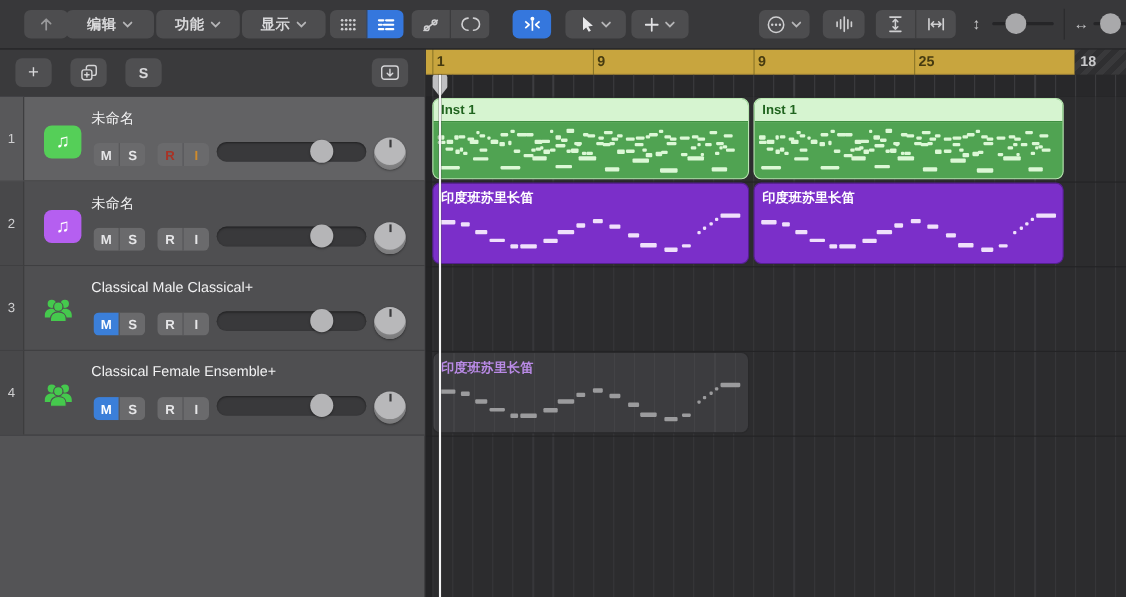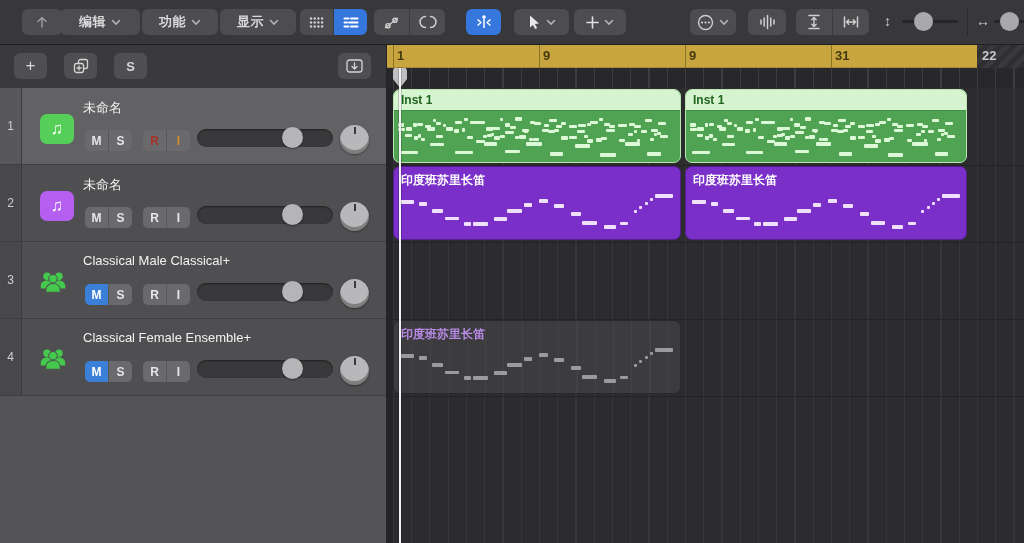--- a/index.html
+++ b/index.html
@@ -339,22 +339,22 @@
       <div class="gold"></div>
       <div class="hatch"></div>
       <div id="rulerLabels">
           <div class="bartick" style="left: 7px;"></div>
           <span class="barlabel" style="left: 11px;">1</span>
           <div class="bartick" style="left: 153px;"></div>
           <span class="barlabel" style="left: 157px;">9</span>
           <div class="bartick" style="left: 299px;"></div>
           <span class="barlabel" style="left: 303px;">9</span>
           <div class="bartick" style="left: 445px;"></div>
-          <span class="barlabel" style="left: 449px;">31</span>
-          <span class="barlabel out" style="left: 596px;">22</span>
+          <span class="barlabel" style="left: 449px;">25</span>
+          <span class="barlabel out" style="left: 596px;">18</span>
         </div>
       <div class="rlow">
         <span class="marker">Am-F-Dm-E7</span>
       </div>
       <div class="pin"></div>
     </div>
     <div class="lanes" id="lanes">
       <div class="gutter"></div>
     <div class="rowline" style="top: 77px;"></div>
         <div class="rowline" style="top: 154px;"></div>

